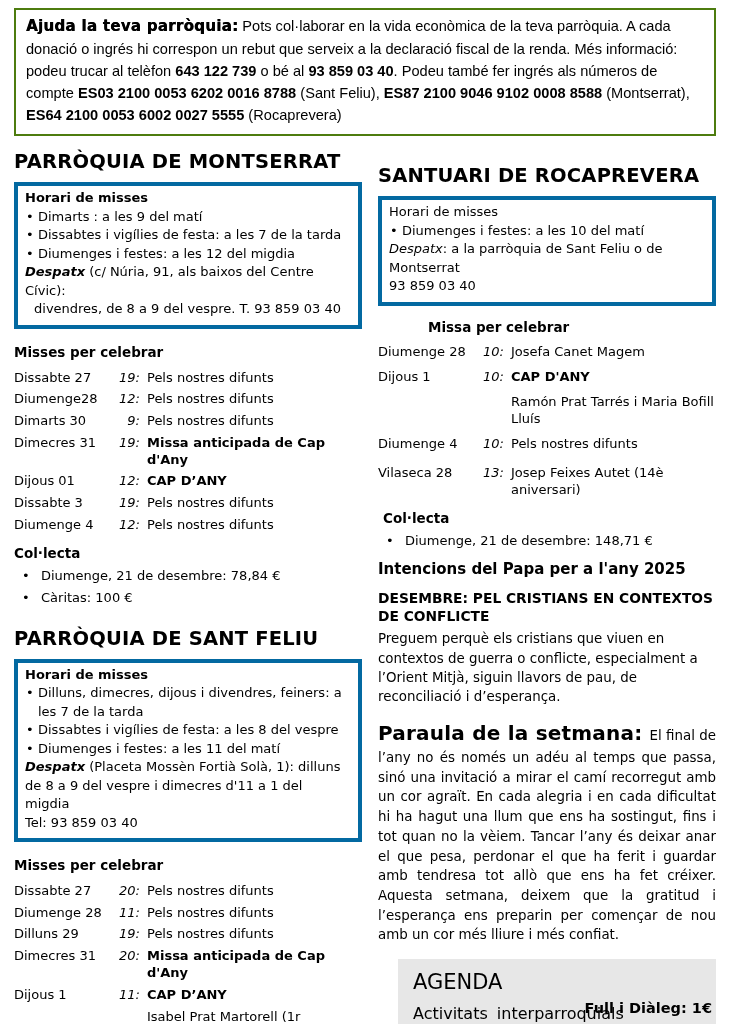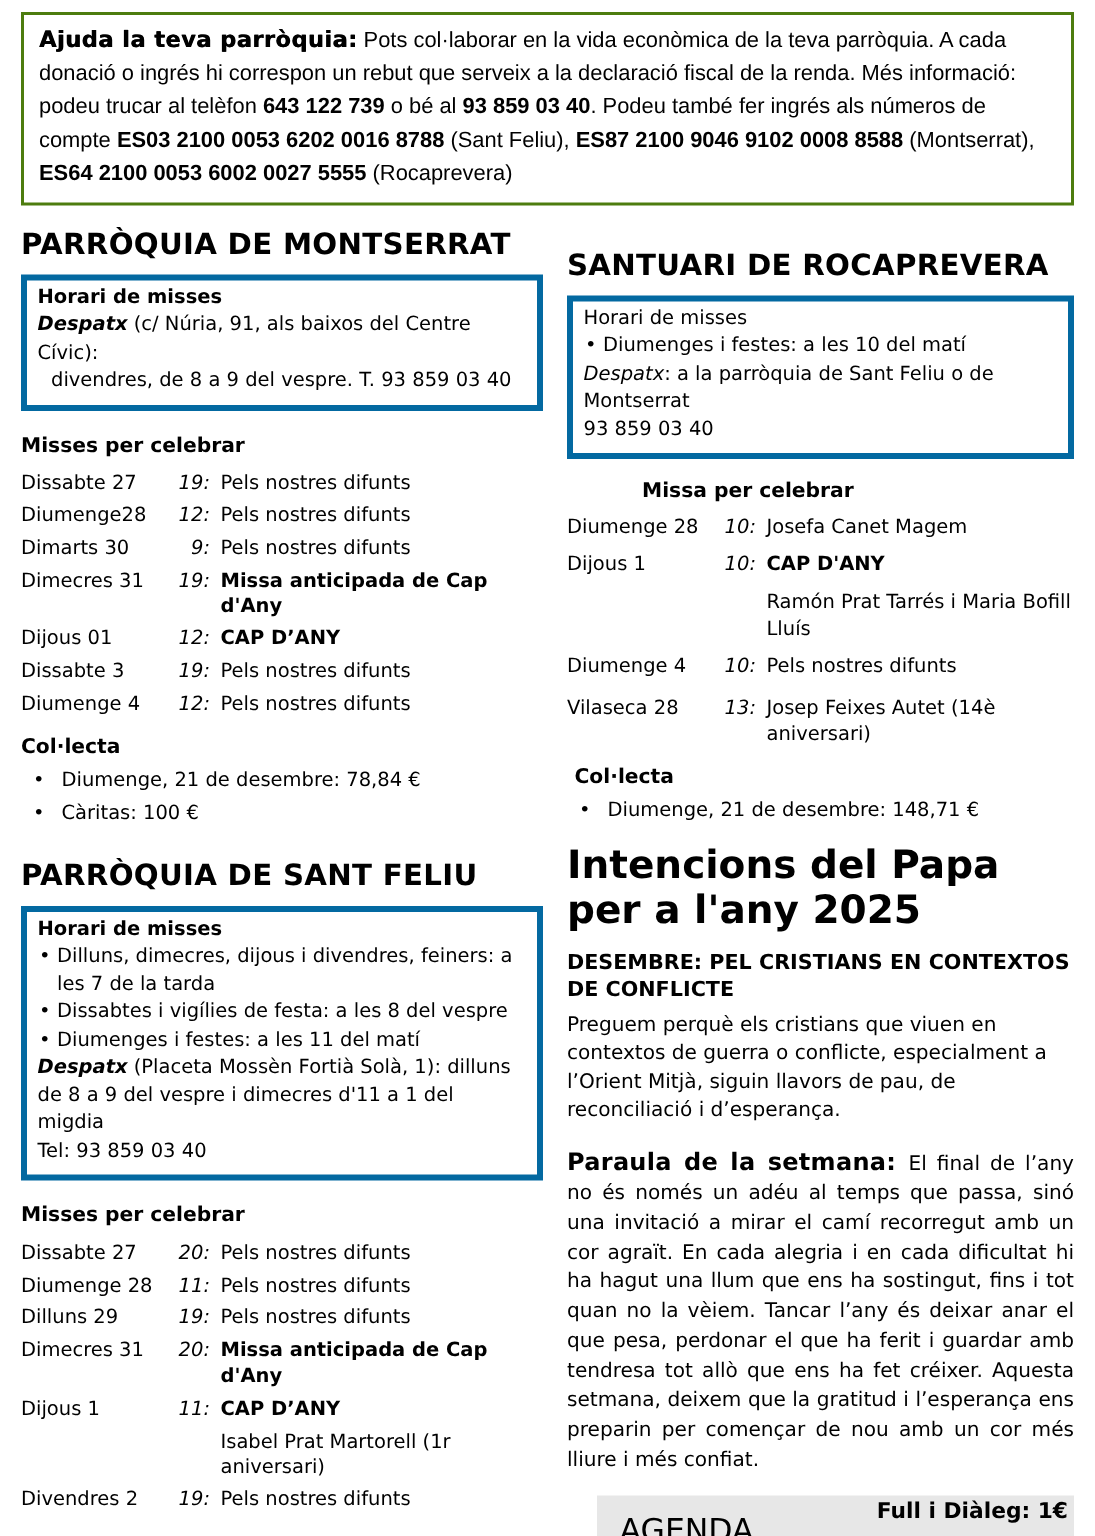--- a/index.html
+++ b/index.html
@@ -14,21 +14,21 @@
   .notice {
     border:2px solid #4d7c0f; padding:5px 10px 8px 10px;
     font-family:"Liberation Sans", sans-serif; font-size:14.6px; line-height:1.52;
   }
   .notice-lead {
     font-family:"DejaVu Sans", sans-serif; font-weight:bold; font-size:15px;
     letter-spacing:0.3px; text-shadow:0.4px 0 0 #000;
   }
   .seg-b { font-weight:bold; }
   .seg-i { font-style:italic; }
-  .seg-big { font-weight:bold; font-size:16px; letter-spacing:0.2px; }
+  .seg-big { font-weight:bold; font-size:20px; letter-spacing:0.2px; }
 
   .cols { display:flex; gap:16px; margin-top:10px; }
   .col-left { width:348px; flex:none; }
   .col-right { flex:1; min-width:0; }
 
   .section-title { font-size:19.5px; font-weight:bold; margin:4px 0 9px 0; letter-spacing:0.2px; }
 
   .hbox { border:4px solid #0369a1; padding:3px 8px 6px 7px; font-size:13px; line-height:1.42; }
   .hbox-title-bold { font-weight:bold; }
   .hbox ul { list-style:none; }
@@ -52,21 +52,21 @@
   .row-gap { margin-top:11px; }
 
   .collecta-title { font-weight:bold; font-size:13.5px; margin:12px 0 6px 0; }
   .collecta-title.indent6 { padding-left:5px; }
   .collecta ul { list-style:none; }
   .collecta li { padding-left:27px; position:relative; line-height:1.35; margin-bottom:5px; }
   .collecta li::before { content:"\2022"; position:absolute; left:8px; }
 
   .gap-before-title { margin-top:20px; }
 
-  .intencions-title { font-size:26px; font-weight:bold; line-height:1.18; margin:12px 0 10px 0; }
+  .intencions-title { font-size:15px; font-weight:bold; line-height:1.18; margin:12px 0 10px 0; }
   .intencions-sub { font-weight:bold; font-size:13.8px; line-height:1.32; margin-bottom:4px; }
   .intencions-body { font-size:13.4px; line-height:1.42; }
 
   .paraula { margin-top:13px; text-align:justify; font-size:13.4px; line-height:1.47; }
 
   .agenda-box { background:#e7e7e7; margin:14px 0 0 20px; padding:11px 15px 16px 15px; }
   .agenda-title { text-align:left; font-weight:normal; font-size:21px; margin-bottom:10px; }
   .agenda-sub { font-weight:normal; font-size:16px; word-spacing:4px; margin-bottom:13px; }
 
   .footer {
@@ -84,20 +84,26 @@
   </div>
 
   <div class="cols">
 
     <div class="col-left">
 
       <div class="section-title">PARRÒQUIA DE MONTSERRAT</div>
 
       <div class="hbox">
         <div class="hbox-title-bold">Horari de misses</div>
+        <ul>
+
+        <li>Dimarts : a les 9 del matí</li>
+            <li>Dissabtes i vigílies de festa: a les 7 de la tarda</li>
+            <li>Diumenges i festes: a les 12 del migdia</li>
+          </ul>
         <div><span class="seg-b seg-i">Despatx</span><span> (c/ Núria, 91, als baixos del Centre Cívic):</span></div>
         <div class="despatx-line2">divendres, de 8 a 9 del vespre. T. 93 859 03 40</div>
       </div>
 
       <div class="sub-head">Misses per celebrar</div>
 
       <div class="mass-list tight">
 
           <div class="mass-row">
             <span class="mass-day">Dissabte 27</span>

